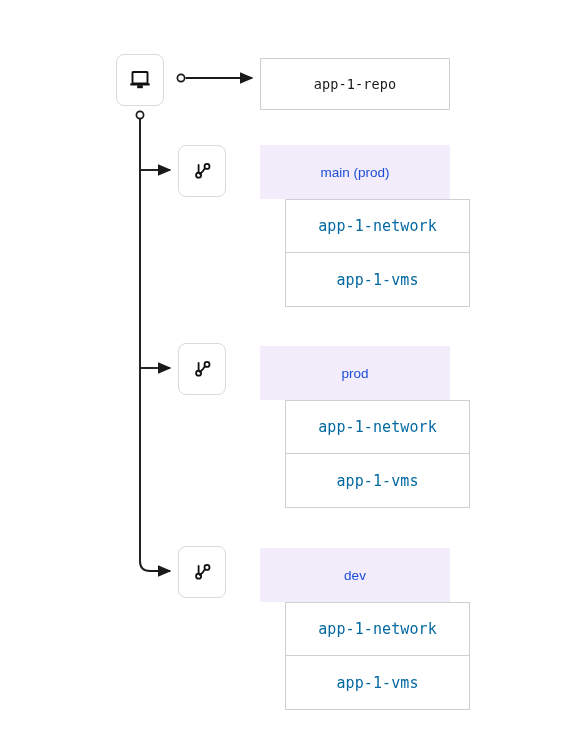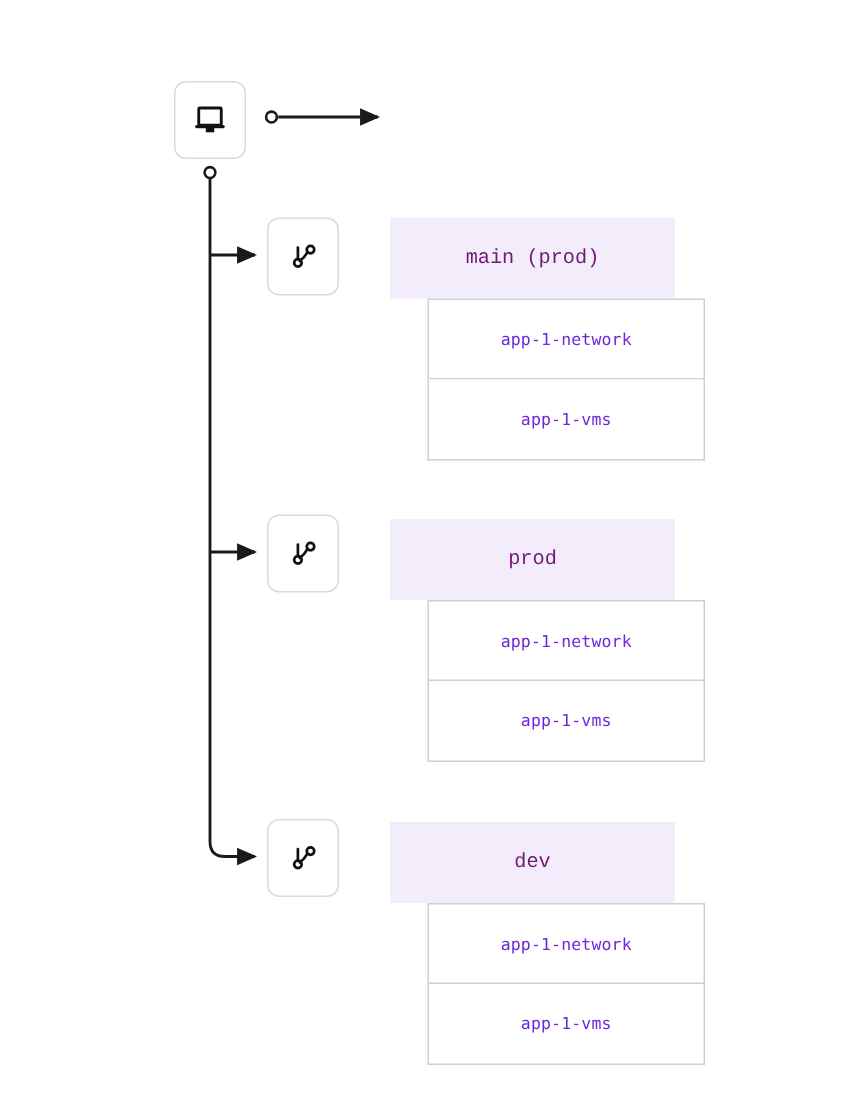--- a/index.html
+++ b/index.html
@@ -66,43 +66,43 @@
     position: absolute;
     left: 0;
     top: 0;
     width: 190px;
     height: 54px;
     box-sizing: border-box;
     background: #f3ecfb;
     display: flex;
     align-items: center;
     justify-content: center;
-    font-family: Liberation Mono, monospace;
+    font-family: Liberation Sans, sans-serif;
     font-size: 13.5px;
-    color: #701a75;
+    color: #1d4ed8;
   }
 
   .env-children {
     position: absolute;
     left: 25px;
     top: 54px;
     width: 185px;
   }
   .env-child {
     box-sizing: border-box;
     width: 185px;
     height: 54px;
     border: 1px solid #cfcfd4;
     background: #ffffff;
     display: flex;
     align-items: center;
     justify-content: center;
     font-family: "DejaVu Sans Mono", "Liberation Mono", monospace;
-    font-size: 11px;
-    color: #6d28d9;
+    font-size: 15px;
+    color: #0369a1;
     letter-spacing: 0.1px;
   }
   .env-child + .env-child { border-top: none; text-align: right; }
 </style>
 </head>
 <body>
 
 <div id="canvas">
 
   <svg id="wires" viewBox="0 0 565 737" width="565" height="737">
@@ -134,20 +134,23 @@
   <div class="icon-tile" style="left:116px; top:54px;">
     <span>
       <svg width="24" height="24" viewBox="0 0 24 24" fill="none" stroke="#111111" stroke-width="1.9" stroke-linecap="round" stroke-linejoin="round">
         <rect x="4.5" y="4" width="15" height="11.5" rx="0.6"></rect>
         <line x1="3.2" y1="16.4" x2="20.8" y2="16.4" stroke-width="2.1"></line>
         <rect x="9.2" y="17.2" width="5.6" height="3" fill="#111111" stroke="none"></rect>
       </svg>
     </span>
   </div>
 
+  <div class="node-box" style="left:260px; top:58px; width:190px; height:52px;">
+    <span>app-1-repo</span>
+  </div>
 
   <div class="icon-tile" style="left:178px; top:145px;">
     <span>
       <svg width="24" height="24" viewBox="0 0 24 24" fill="none" stroke="#111111" stroke-width="1.8" stroke-linecap="round" stroke-linejoin="round">
         <circle cx="8.6" cy="16.2" r="2.5"></circle>
         <circle cx="17.0" cy="7.4" r="2.5"></circle>
         <path d="M 8.6 13.7 L 8.6 6.0"></path>
         <path d="M 14.8 9.3 C 13.4 12.0 11.4 13.9 9.9 15.0"></path>
       </svg>
     </span>

